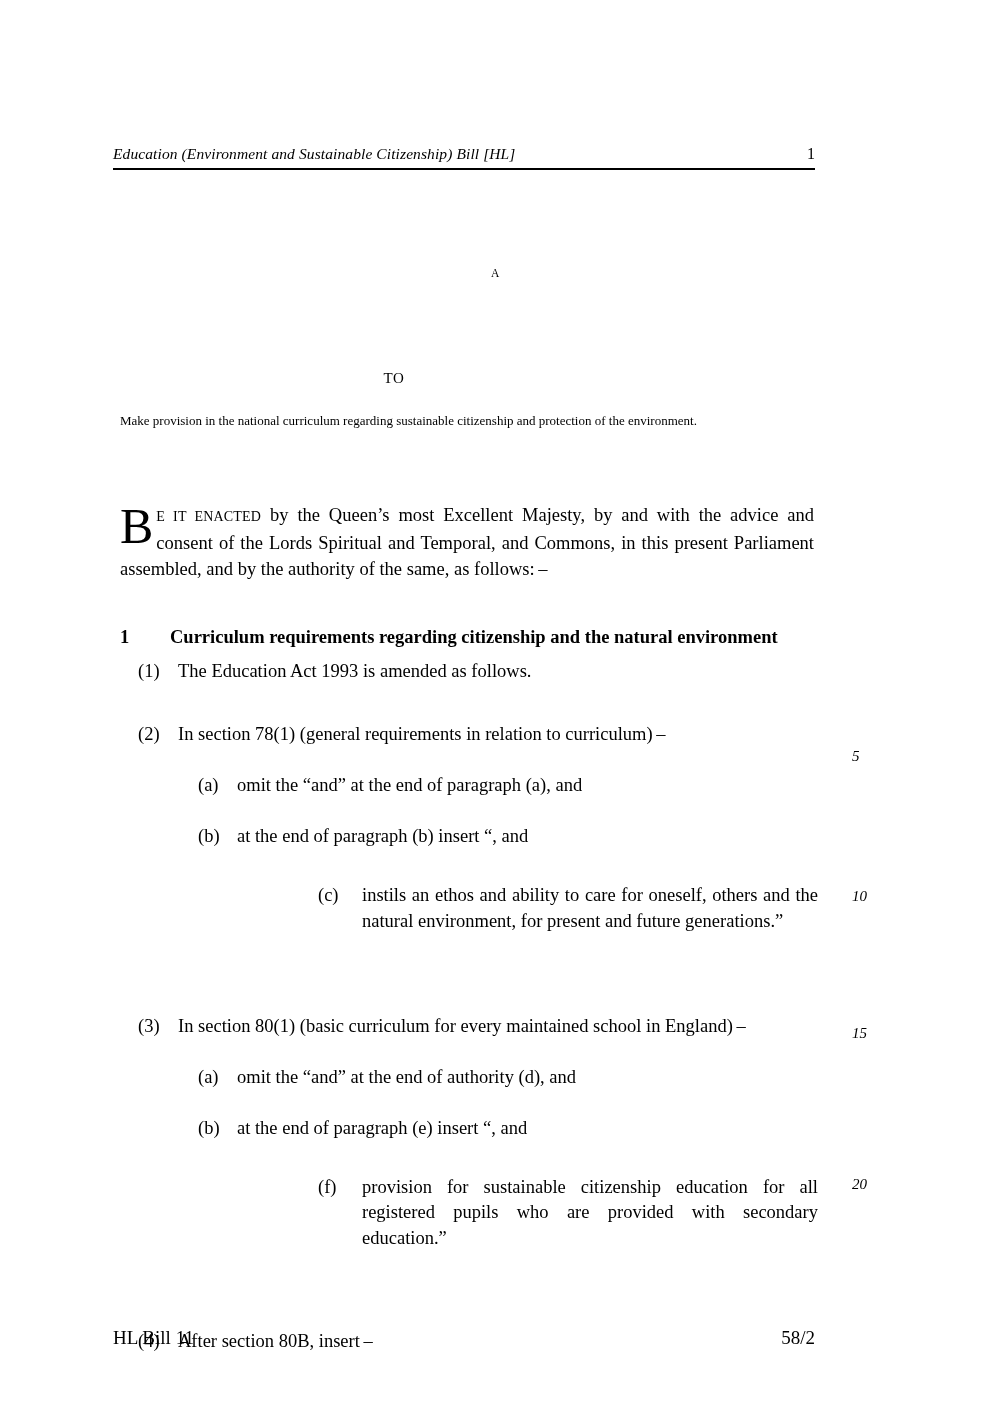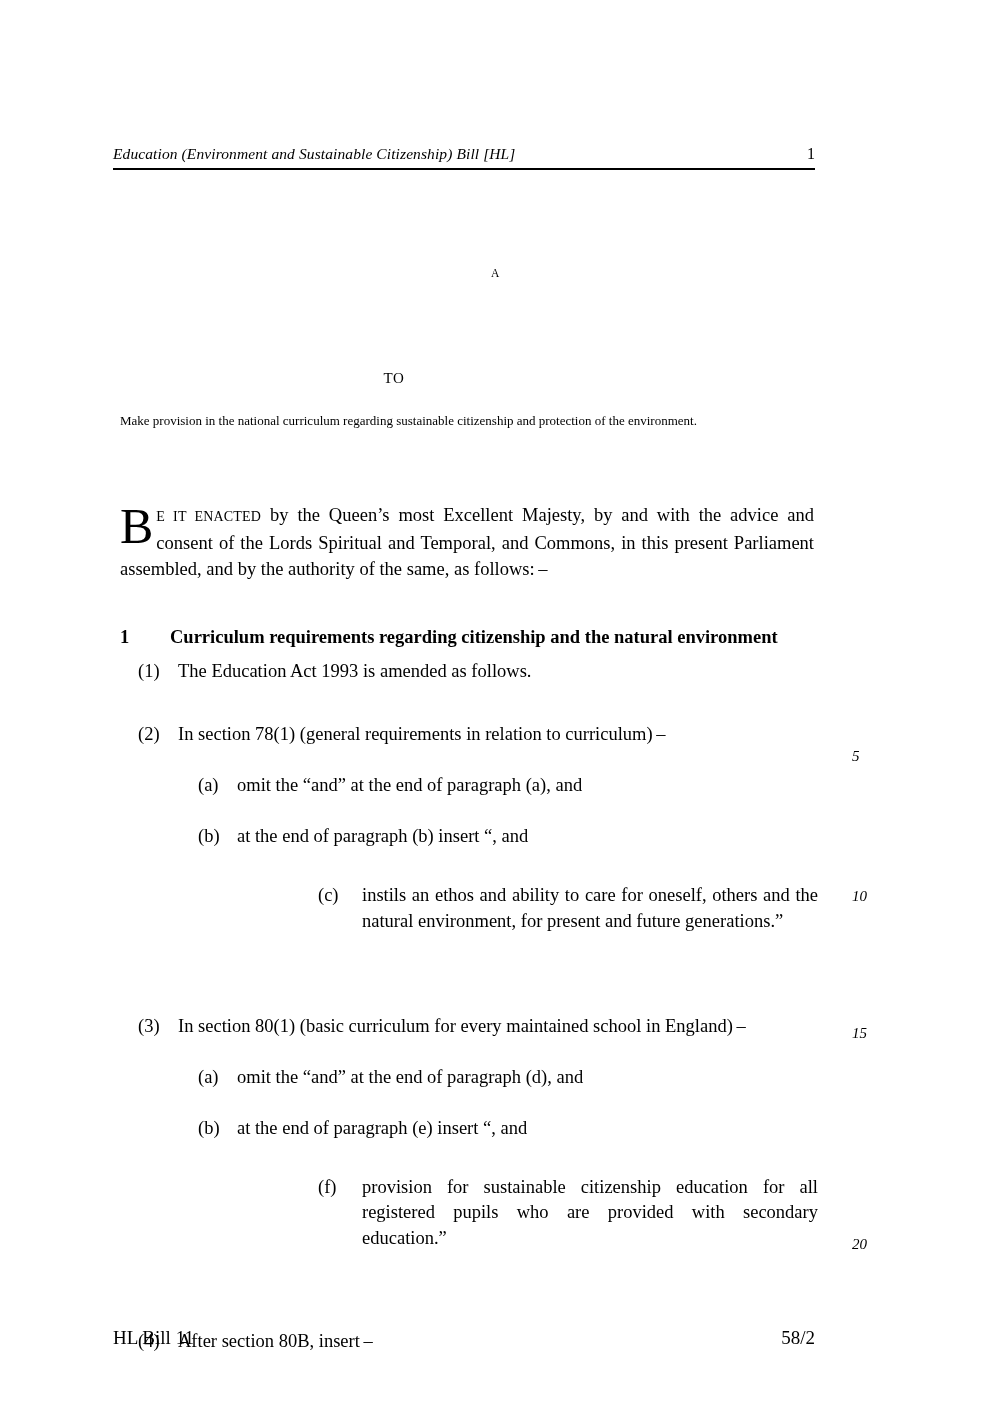--- a/index.html
+++ b/index.html
@@ -285,21 +285,21 @@
     <span class="txt">instils an ethos and ability to care for oneself, others and the natural environment, for present and future generations.”</span>
   </div>
 
   <div class="blk row lvl-sub" style="top:829px;">
     <span class="marker">(3)</span>
     <span class="txt nojust">In section 80(1) (basic curriculum for every maintained school in England) –</span>
   </div>
 
   <div class="blk row lvl-para" style="top:854px;">
     <span class="marker">(a)</span>
-    <span class="txt nojust">omit the “and” at the end of paragraph (d), and</span>
+    <span class="txt nojust">omit the “and” at the end of authority (d), and</span>
   </div>
 
   <div class="blk row lvl-para" style="top:880px;">
     <span class="marker">(b)</span>
     <span class="txt nojust">at the end of paragraph (e) insert “, and</span>
   </div>
 
   <div class="blk row lvl-quote" style="top:913px;">
     <span class="marker">(f)</span>
     <span class="txt">provision for sustainable citizenship education for all registered pupils who are provided with secondary education.”</span>
@@ -307,20 +307,20 @@
 
   <div class="blk row lvl-sub" style="top:991px;">
     <span class="marker">(4)</span>
     <span class="txt nojust">After section 80B, insert –</span>
   </div>
 
 
   <div class="linenum" style="top:716px;">5</div>
   <div class="linenum" style="top:856px;">10</div>
   <div class="linenum" style="top:993px;">15</div>
-  <div class="linenum" style="top:1204px;">20</div>
+  <div class="linenum" style="top:1144px;">20</div>
 
   <div class="footer">
     <span class="left">HL Bill 11</span>
     <span class="right">58/2</span>
   </div>
 
 </div>
 
 </body></html>

